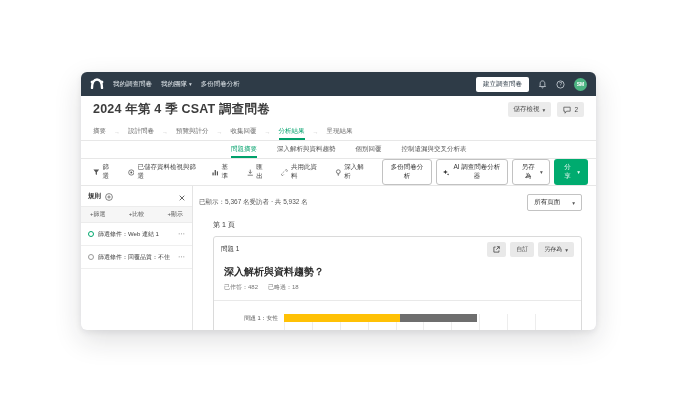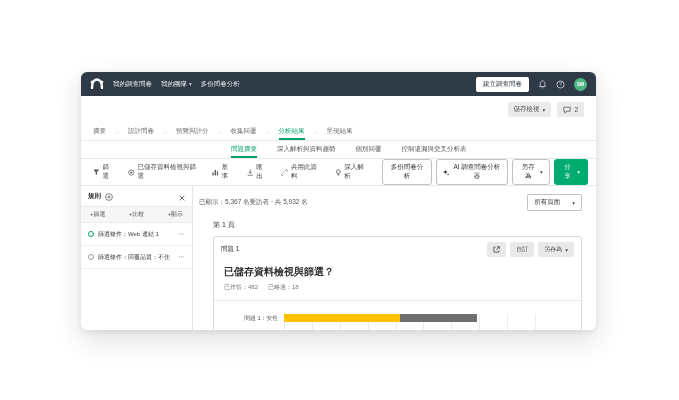--- a/index.html
+++ b/index.html
@@ -120,20 +120,21 @@
     <span>
       <svg class="topbar-icon" viewBox="0 0 10 10">
           <circle cx="5" cy="5" r="4" fill="none" stroke="#cfd6dc" stroke-width="0.9"></circle>
           <text x="5" y="7" font-size="5.5" fill="#cfd6dc" text-anchor="middle" font-family="Liberation Sans, sans-serif">?</text>
         </svg>
     </span>
     <span class="avatar">SM</span>
   </div>
 
   <div class="titlebar">
+    <span class="page-title">2024 年第 4 季 CSAT 調查問卷</span>
     <span class="titlebar-right">
       <button class="gray-btn">
         <span>儲存檢視</span>
           <span class="sel-caret">▾</span>
       </button>
       <button class="gray-btn">
         <svg width="8" height="8" viewBox="0 0 10 10">
             <path d="M1 1.5 h8 v5 h-4.5 L2.5 9 L2.5 6.5 H1 Z" fill="none" stroke="#4a4a4a" stroke-width="0.9"></path>
           </svg>
         <span>2</span>
@@ -284,21 +285,21 @@
                     <path d="M4.4 0.8 H7.2 V3.6 M7.2 0.8 L3.8 4.2" fill="none" stroke="#444" stroke-width="0.9"></path>
                   </svg>
               </button>
               <button class="qbtn">自訂</button>
               <button class="qbtn">
                 <span>另存為</span>
                   <span class="sel-caret">▾</span>
               </button>
             </span>
           </div>
-          <div class="q-title">已儲存資料檢視與篩選？</div>
+          <div class="q-title">深入解析與資料趨勢？</div>
           <div class="q-meta">
             <span>已作答：482</span>
             <span>已略過：18</span>
           </div>
 
           <div class="chart">
             <div class="chart-labels">
               <div class="chart-label">問題 1：女性</div>
 
             </div>

